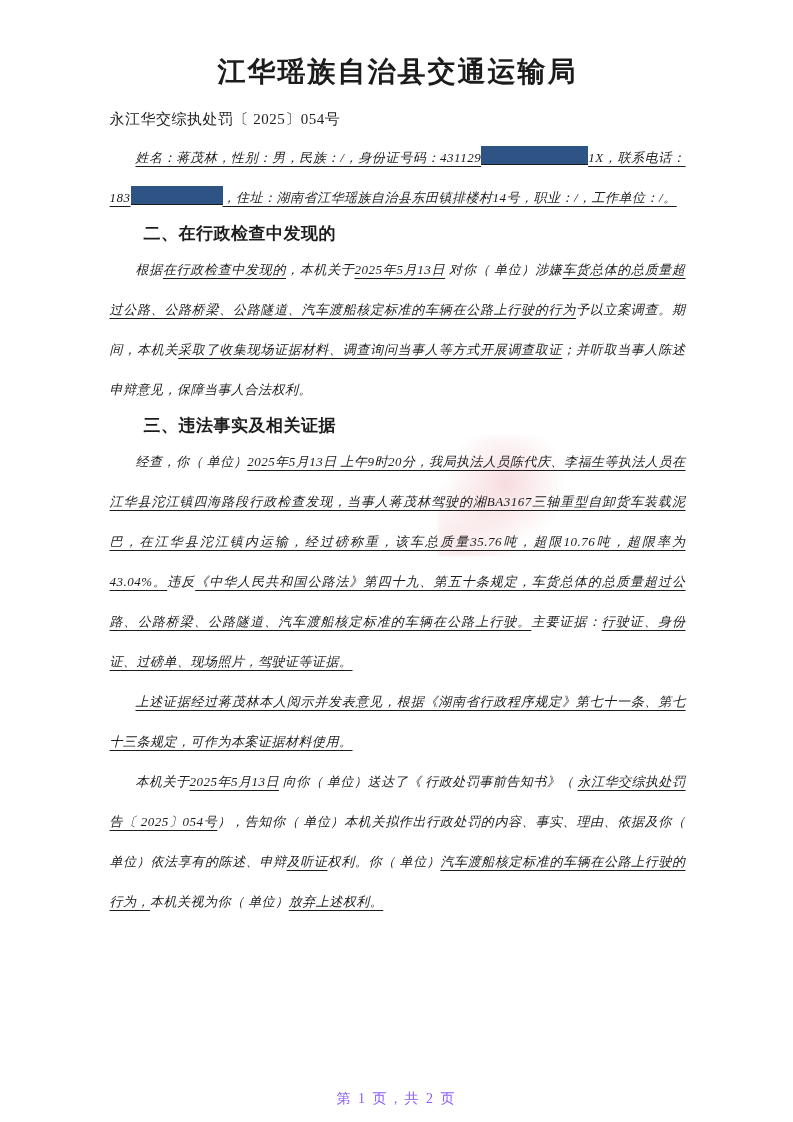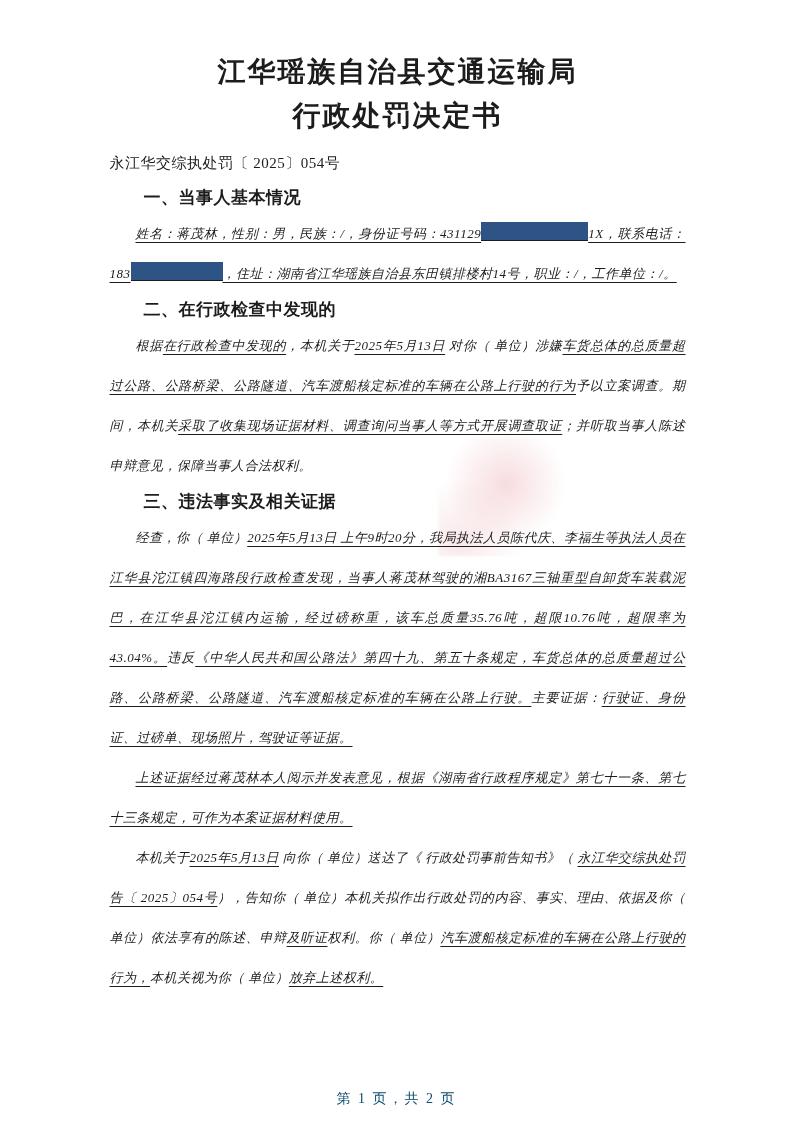--- a/index.html
+++ b/index.html
@@ -57,47 +57,45 @@
     background:var(--redact-color,#2e5385);
     vertical-align:-3px;
     border-bottom:1px solid #1c1c1c;
   }
   .footer {
     position:absolute;
     left:0; right:0; bottom:30px;
     text-align:center;
     font-size:14px;
     letter-spacing:2px;
-    color:#0c4a6e;
+    color:#8b5cf6;
   }
   .watermark {
     position:absolute;
     left:412px; top:420px;
     width:150px; height:120px;
     pointer-events:none;
     background:
       radial-gradient(circle at 45% 40%, rgba(226,130,140,0.28), rgba(226,130,140,0) 55%),
       radial-gradient(circle at 15% 88%, rgba(226,130,140,0.18), rgba(226,130,140,0) 38%);
     filter:blur(1px);
   }
 </style>
 </head>
 <body>
 
 <div class="page">
   <div class="watermark"></div>
 
   <div class="content">
     <div class="title">江华瑶族自治县交通运输局</div>
-    <div class="title">行政处罚决定书</div>
 
     <div class="doc-number">永江华交综执处罚〔 2025〕054号</div>
 
     <div class="section">
-      <div class="section-heading"><span>一、当事人基本情况</span></div>
       <p class="para"><span class="u">姓名：蒋茂林，性别：男，民族：/，身份证号码：431129</span><span class="redact" style="width: 107px;"></span><span class="u">1X，联系电话：183</span><span class="redact" style="width: 92px;"></span><span class="u">，住址：湖南省江华瑶族自治县东田镇排楼村14号，职业：/，工作单位：/。</span></p>
     </div>
 
     <div class="section">
       <div class="section-heading"><span>二、在行政检查中发现的</span></div>
       <p class="para"><span>根据</span><span class="u">在行政检查中发现的</span><span>，本机关于</span><span class="u">2025年5月13日</span><span> 对你（ 单位）涉嫌</span><span class="u">车货总体的总质量超过公路、公路桥梁、公路隧道、汽车渡船核定标准的车辆在公路上行驶的行为</span><span>予以立案调查。期间，本机关</span><span class="u">采取了收集现场证据材料、调查询问当事人等方式开展调查取证</span><span>；并听取当事人陈述申辩意见，保障当事人合法权利。</span></p>
     </div>
 
     <div class="section">
       <div class="section-heading"><span>三、违法事实及相关证据</span></div>

